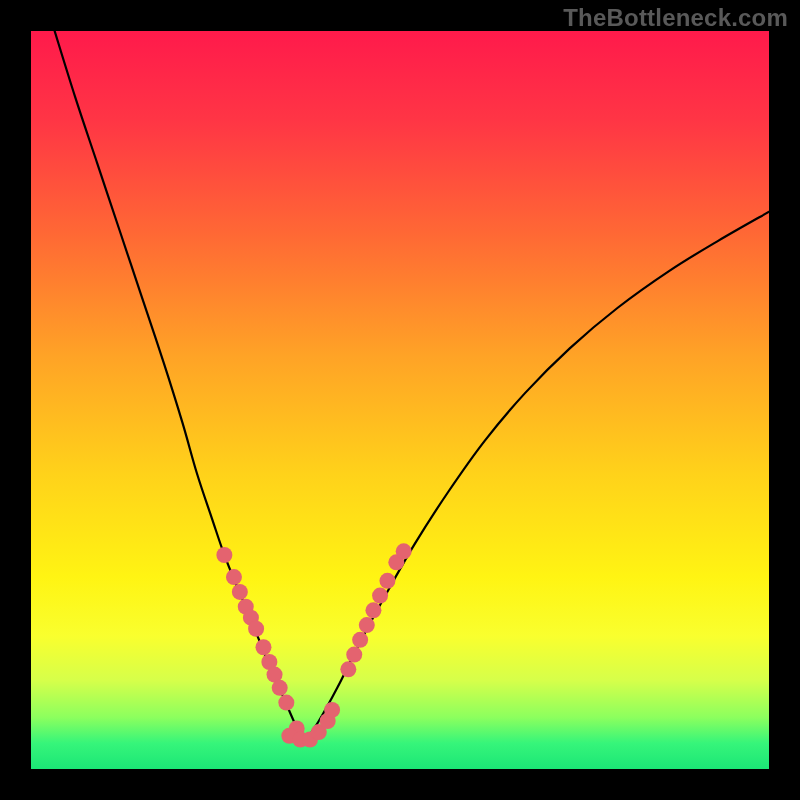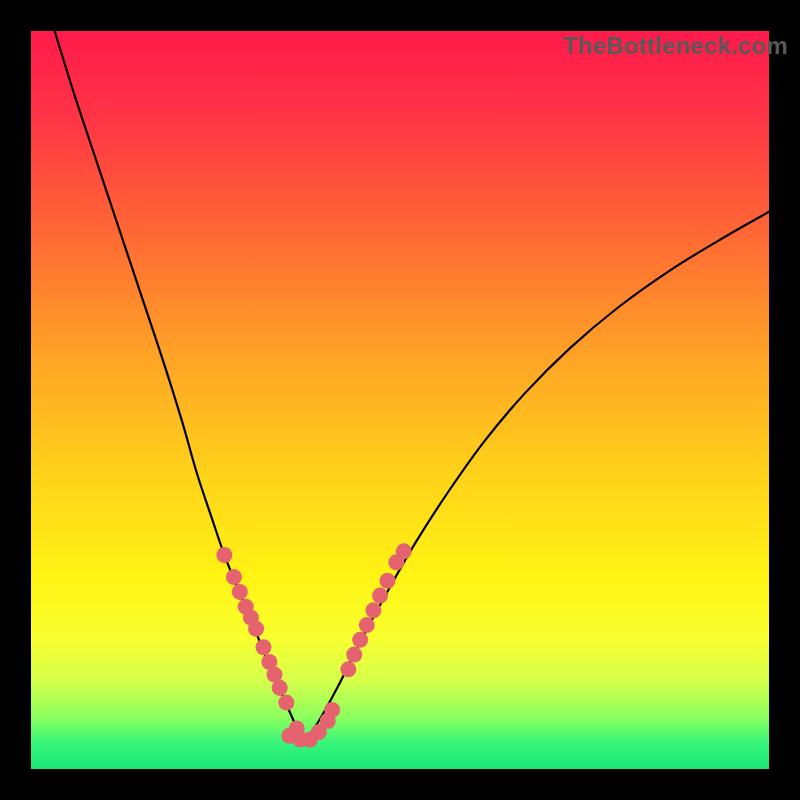--- a/index.html
+++ b/index.html
@@ -19,21 +19,20 @@
   }
   .watermark {
     position: absolute;
     top: 4px;
     right: 12px;
     color: #595959;
     font-size: 24px;
     font-weight: 600;
     letter-spacing: 0.2px;
     z-index: 50;
-    margin-top: 28px;
   }
   .plot-frame {
     position: absolute;
     left: 31px;
     top: 31px;
     width: 738px;
     height: 738px;
     background: #000;
   }
   svg.gradient {

